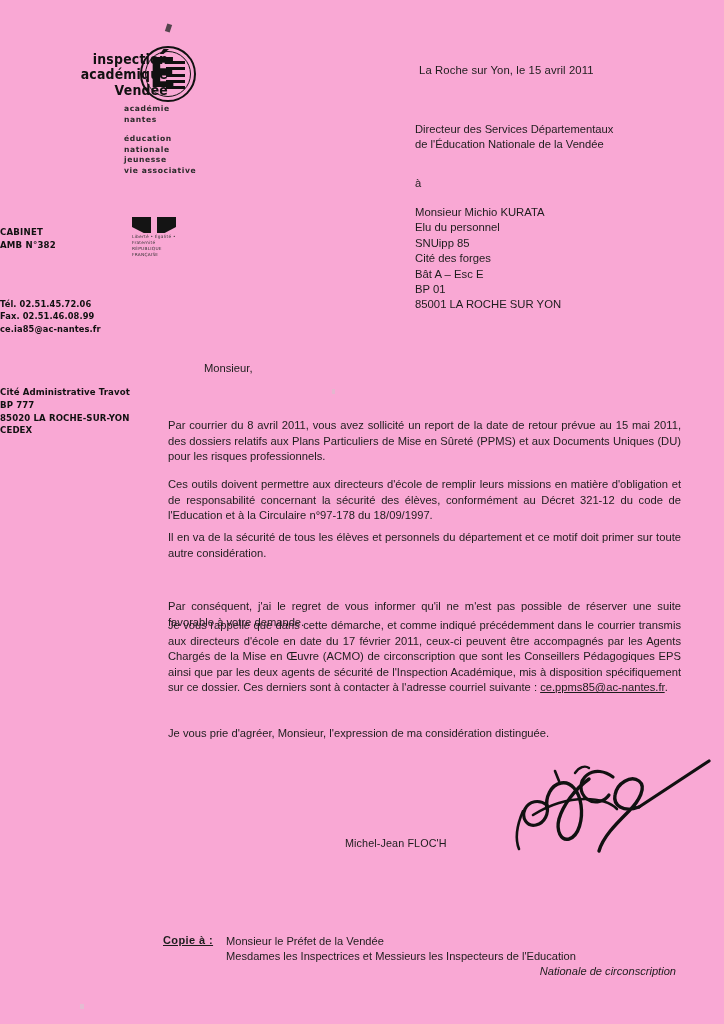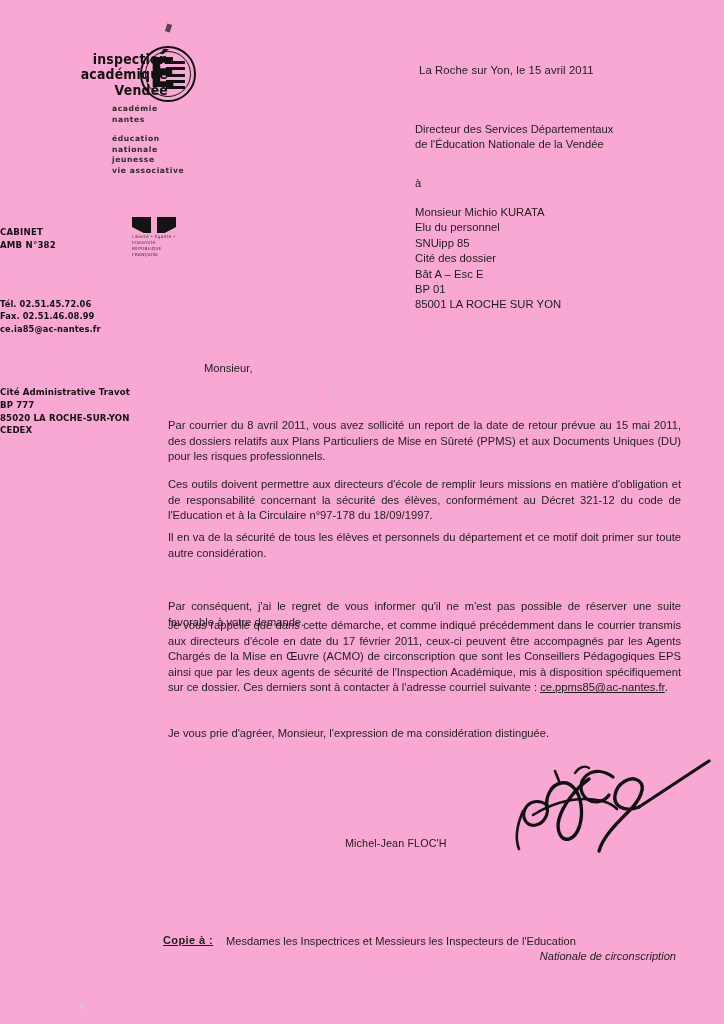--- a/index.html
+++ b/index.html
@@ -81,21 +81,21 @@
   }
   #estamp .ebars i {
     display: block;
     height: 3px;
     background: #111;
     margin-bottom: 3.3px;
     width: 100%;
   }
   .logo-sub {
     position: absolute;
-    left: 84px;
+    left: 96px;
     top: 52px;
     width: 80px;
     font-family: "DejaVu Sans", sans-serif;
     font-size: 7.6px;
     font-weight: 700;
     line-height: 10.5px;
     color: #2a2a2a;
     letter-spacing: 0.6px;
     text-align: left;
   }
@@ -363,21 +363,21 @@
       <div>Directeur des Services Départementaux</div>
       <div>de l'Éducation Nationale de la Vendée</div>
     </div>
 
     <div class="rtext" id="a-line">à</div>
 
     <div class="rtext" id="recipient-block">
       <div>Monsieur Michio KURATA</div>
       <div>Elu du personnel</div>
       <div>SNUipp 85</div>
-      <div>Cité des dossier</div>
+      <div>Cité des forges</div>
       <div>Bât A – Esc E</div>
       <div>BP 01</div>
       <div>85001 LA ROCHE SUR YON</div>
     </div>
 
     <div class="rtext" id="salutation">Monsieur,</div>
 
     <div class="para" id="p1">Par courrier du 8 avril 2011, vous avez sollicité un report de la date de retour prévue au 15 mai 2011, des dossiers relatifs aux Plans Particuliers de Mise en Sûreté (PPMS) et aux Documents Uniques (DU) pour les risques professionnels.</div>
     <div class="para" id="p2">Ces outils doivent permettre aux directeurs d'école de remplir leurs missions en matière d'obligation et de responsabilité concernant la sécurité des élèves, conformément au Décret 321-12 du code de l'Education et à la Circulaire n°97-178 du 18/09/1997.</div>
     <div class="para" id="p3">Il en va de la sécurité de tous les élèves et personnels du département et ce motif doit primer sur toute autre considération.</div>
@@ -402,20 +402,21 @@
           <path d="M112 18 C 116 12, 122 10, 126 13" stroke-width="2.4"></path>
           <path d="M60 56 C 54 70, 52 84, 56 94" stroke-width="2.6"></path>
         </g>
       </svg>
     </div>
     <div class="rtext" id="sig-name">Michel-Jean FLOC'H</div>
 
     <div id="copie-block">
       <div id="copie-label">Copie à :</div>
       <div id="copie-list">
+        <div>Monsieur le Préfet de la Vendée</div>
         <div>Mesdames les Inspectrices et Messieurs les Inspecteurs de l'Education</div>
         <div class="lastline">Nationale de circonscription</div>
       </div>
     </div>
   </div>
 
   <div class="artifact" id="art-top"></div>
   <div class="artifact" id="art-mid"></div>
   <div class="artifact" id="art-bottom"></div>
 

